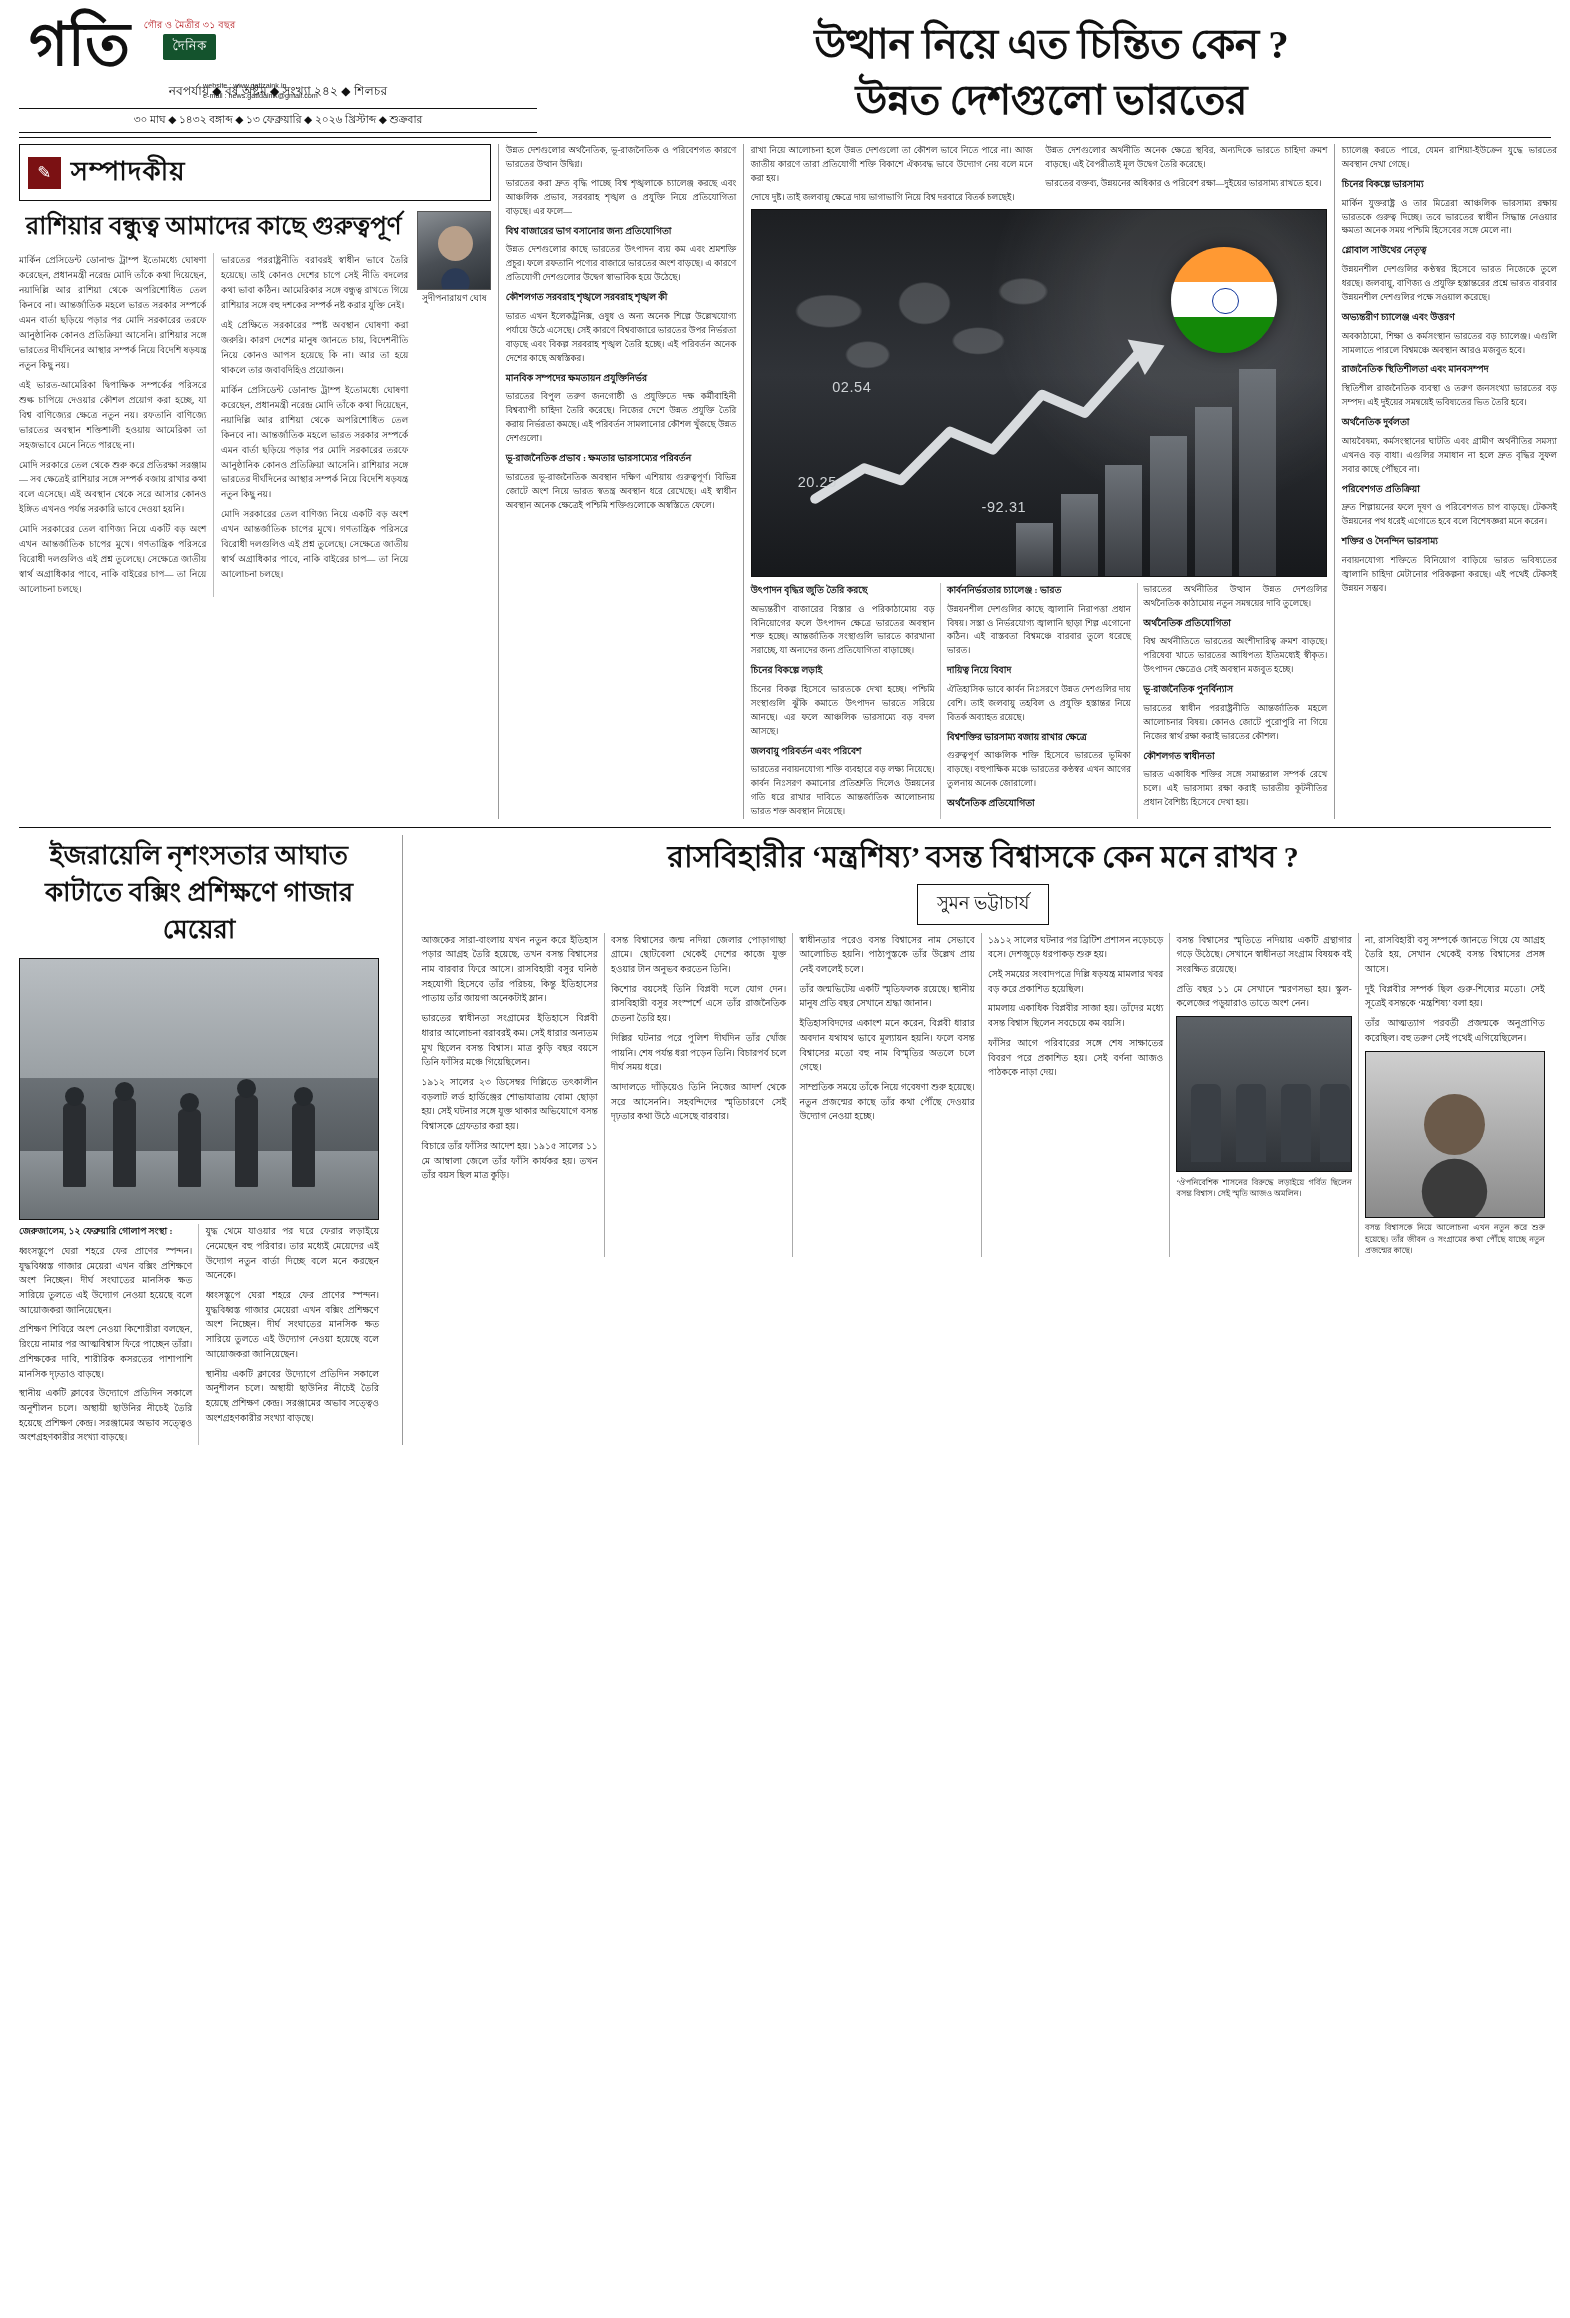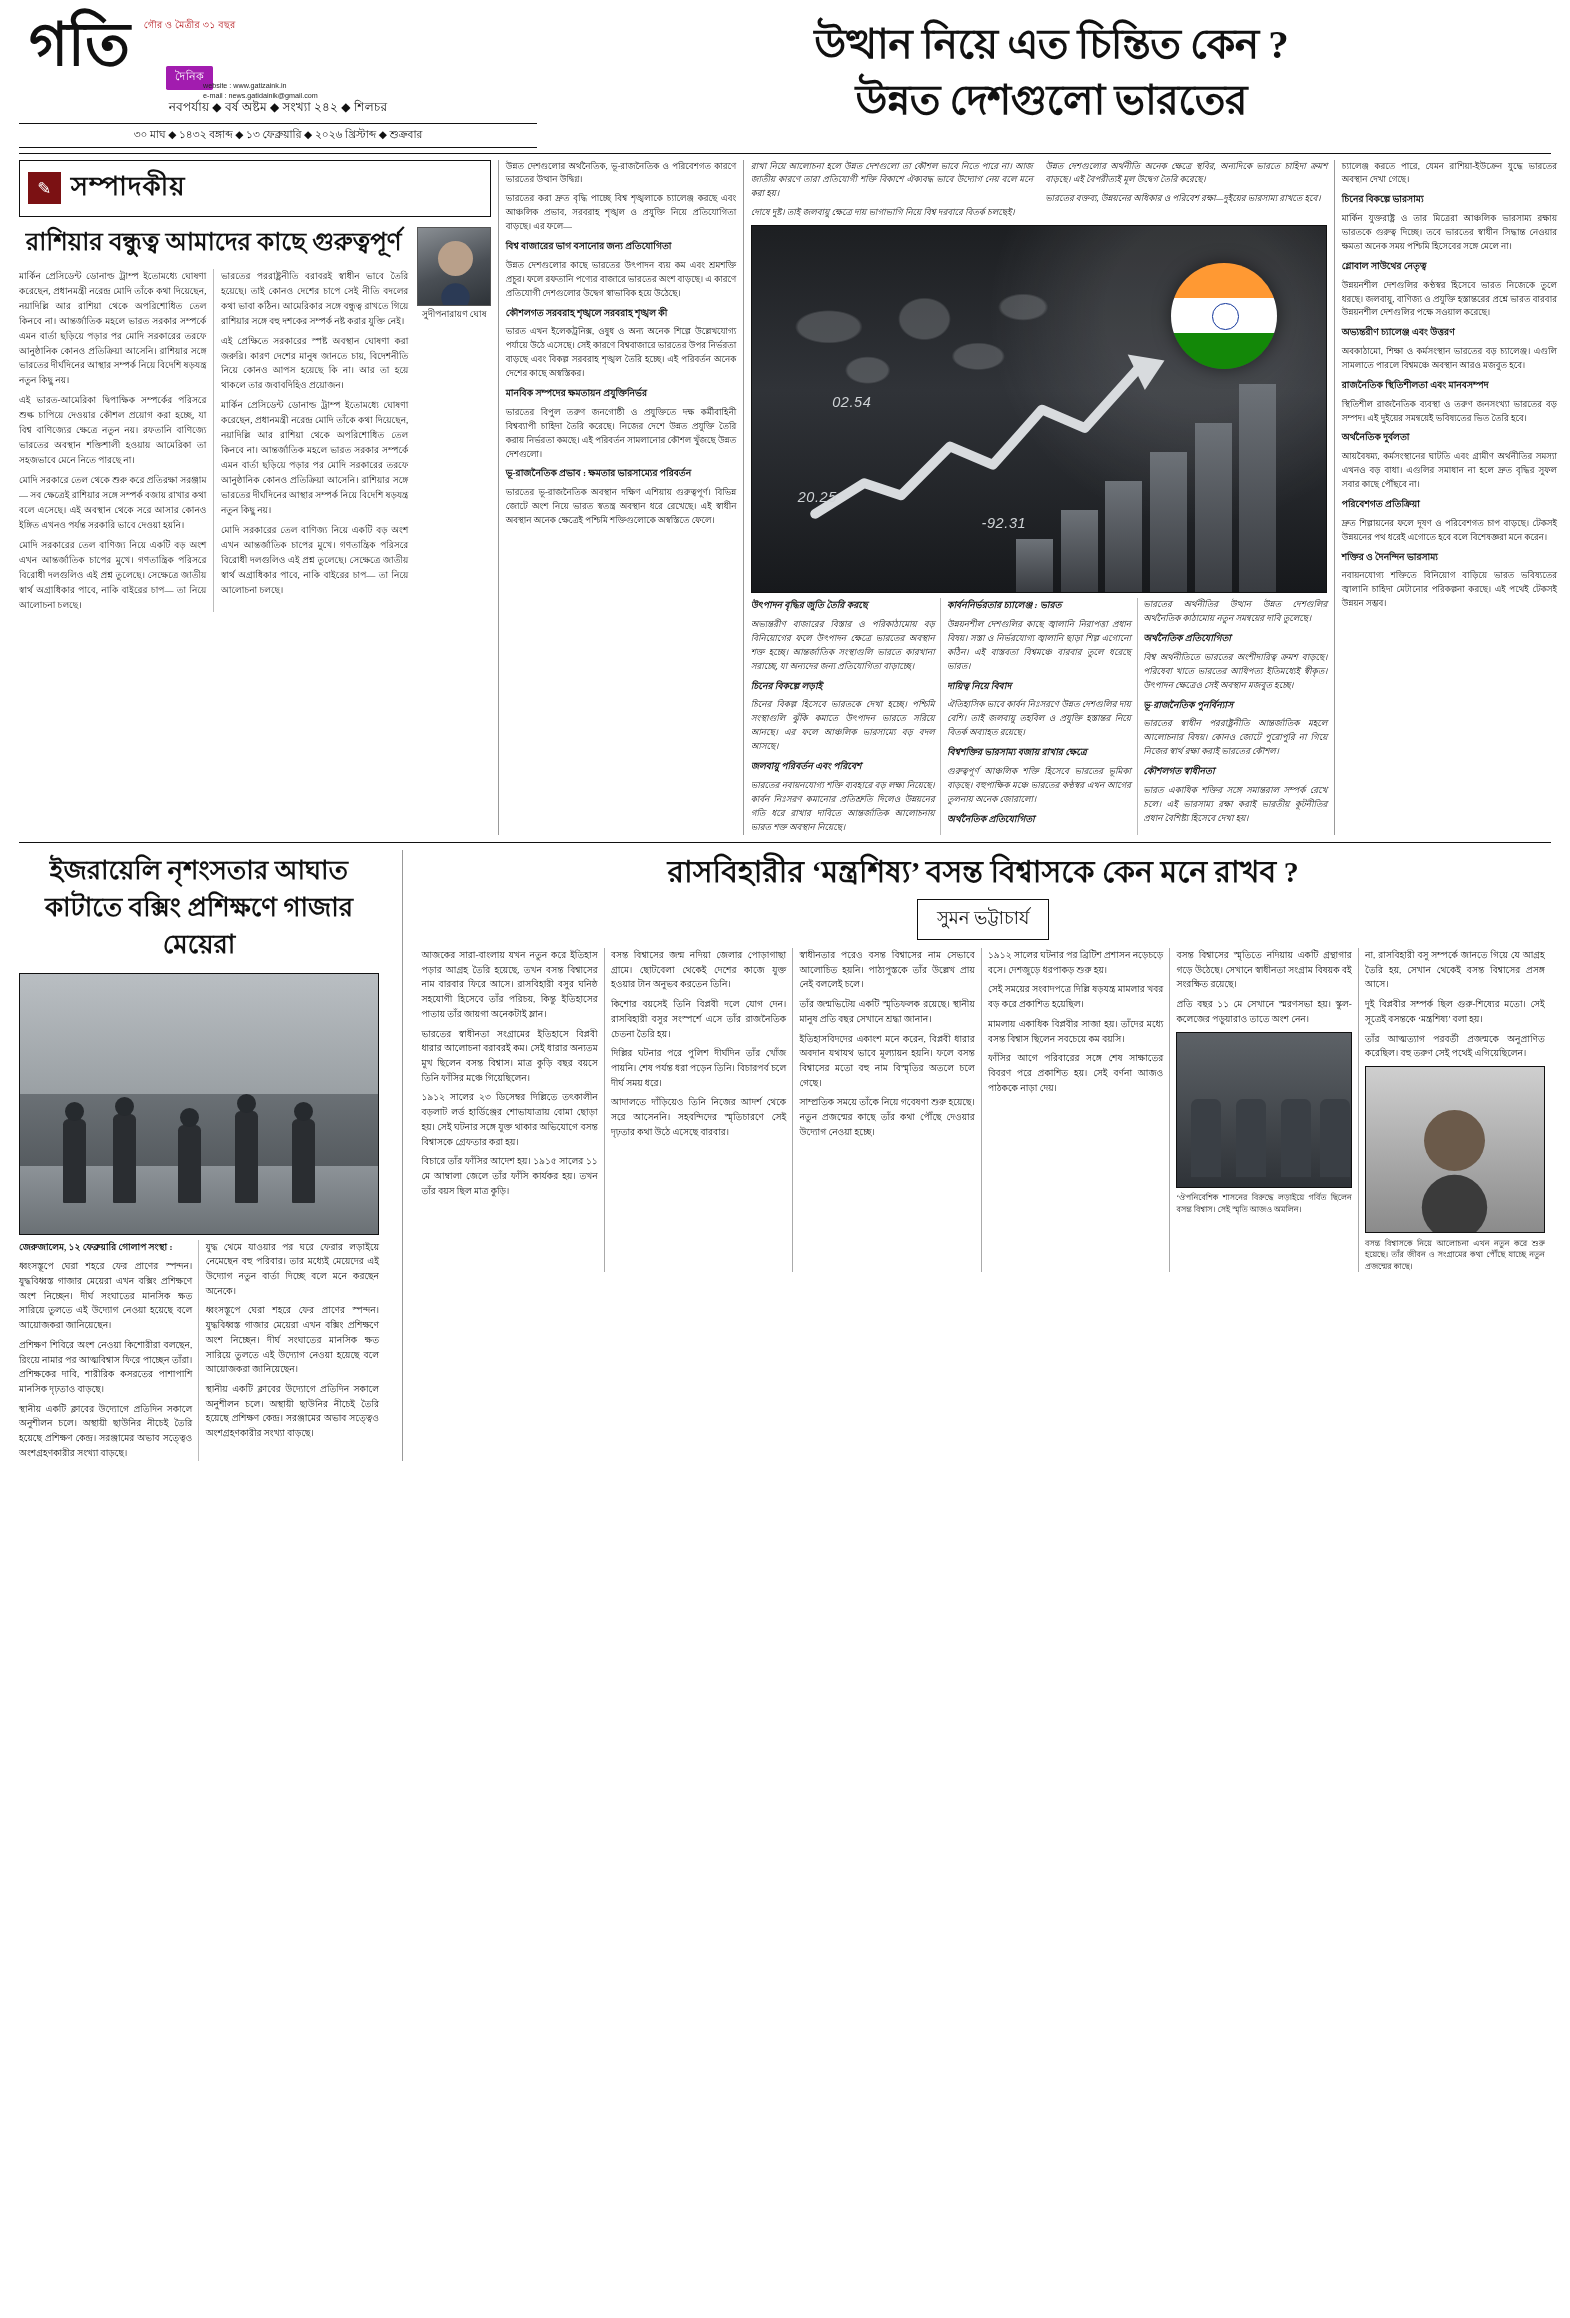--- a/index.html
+++ b/index.html
@@ -47,28 +47,27 @@
     font-family: Liberation Serif, serif;
   }
   .logo-mark-top {
     font-size: 9.5px;
     color: #b31217;
     letter-spacing: 0.3px;
     margin-bottom: 1.7px;
     white-space: nowrap;
   }
   .logo-badge {
-    background: #a21caf;
+    background: #14532d;
     color: #fff;
-    font-size: 11px;
+    font-size: 13px;
     padding: 1.7px 9px 2.8px 9px;
     border-radius: 1.7px;
     display: inline-block;
     letter-spacing: 0.6px;
-    margin-top: 32px;
   }
   .mast-web {
     position: absolute;
     left: 184px;
     top: 66px;
     font-size: 7.2px;
     line-height: 1.45;
     color: #222;
     font-family: "Liberation Sans", sans-serif;
   }
@@ -105,21 +104,21 @@
   
   .top-body {
     display: flex;
     margin-top: 5.6px;
   }
   .col { padding: 0 6.7px; }
   .col + .col { border-left: 0.6px solid #999; }
 
   .c-edit { width: 479px; flex: 0 0 479px; padding-left: 0; }
   .c-2 { width: 245px; flex: 0 0 245px; }
-  .c-3 { width: 591px; flex: 0 0 591px; font-style: italic; }
+  .c-3 { width: 591px; flex: 0 0 591px; }
   .c-4 { width: 223px; flex: 0 0 223px; padding-right: 0;}
 
   
   .edit-head {
     display: flex;
     align-items: center;
     border: 1.1px solid #111;
     padding: 5.6px 7.8px;
     margin-bottom: 7.8px;
   }

